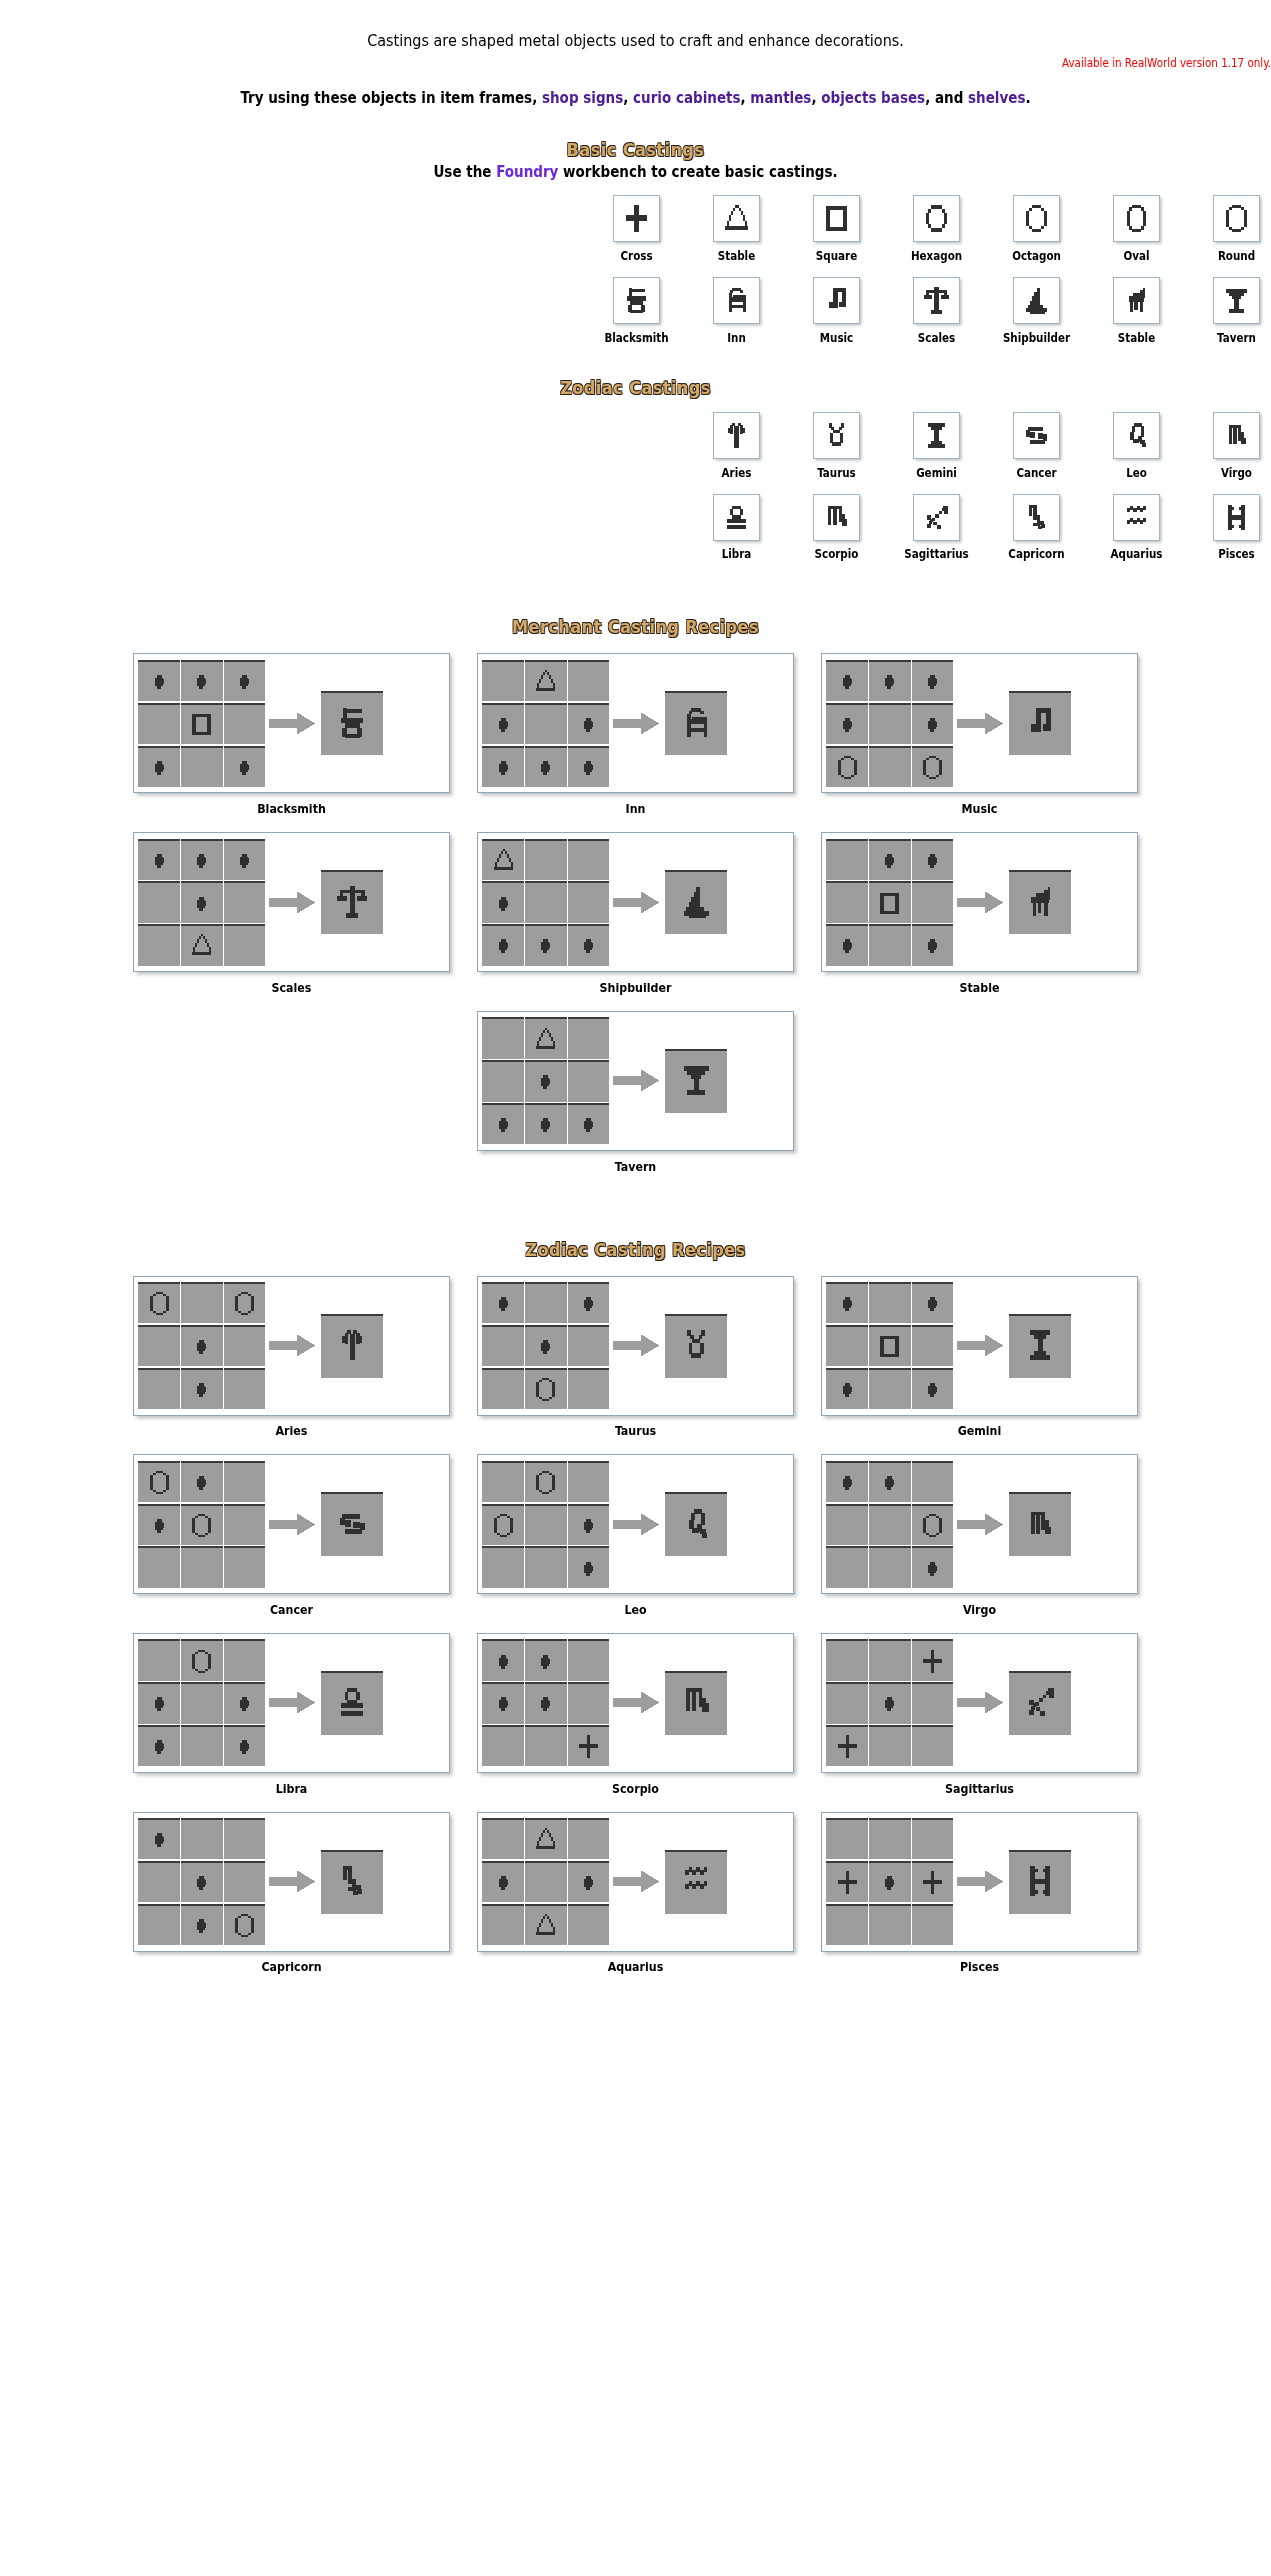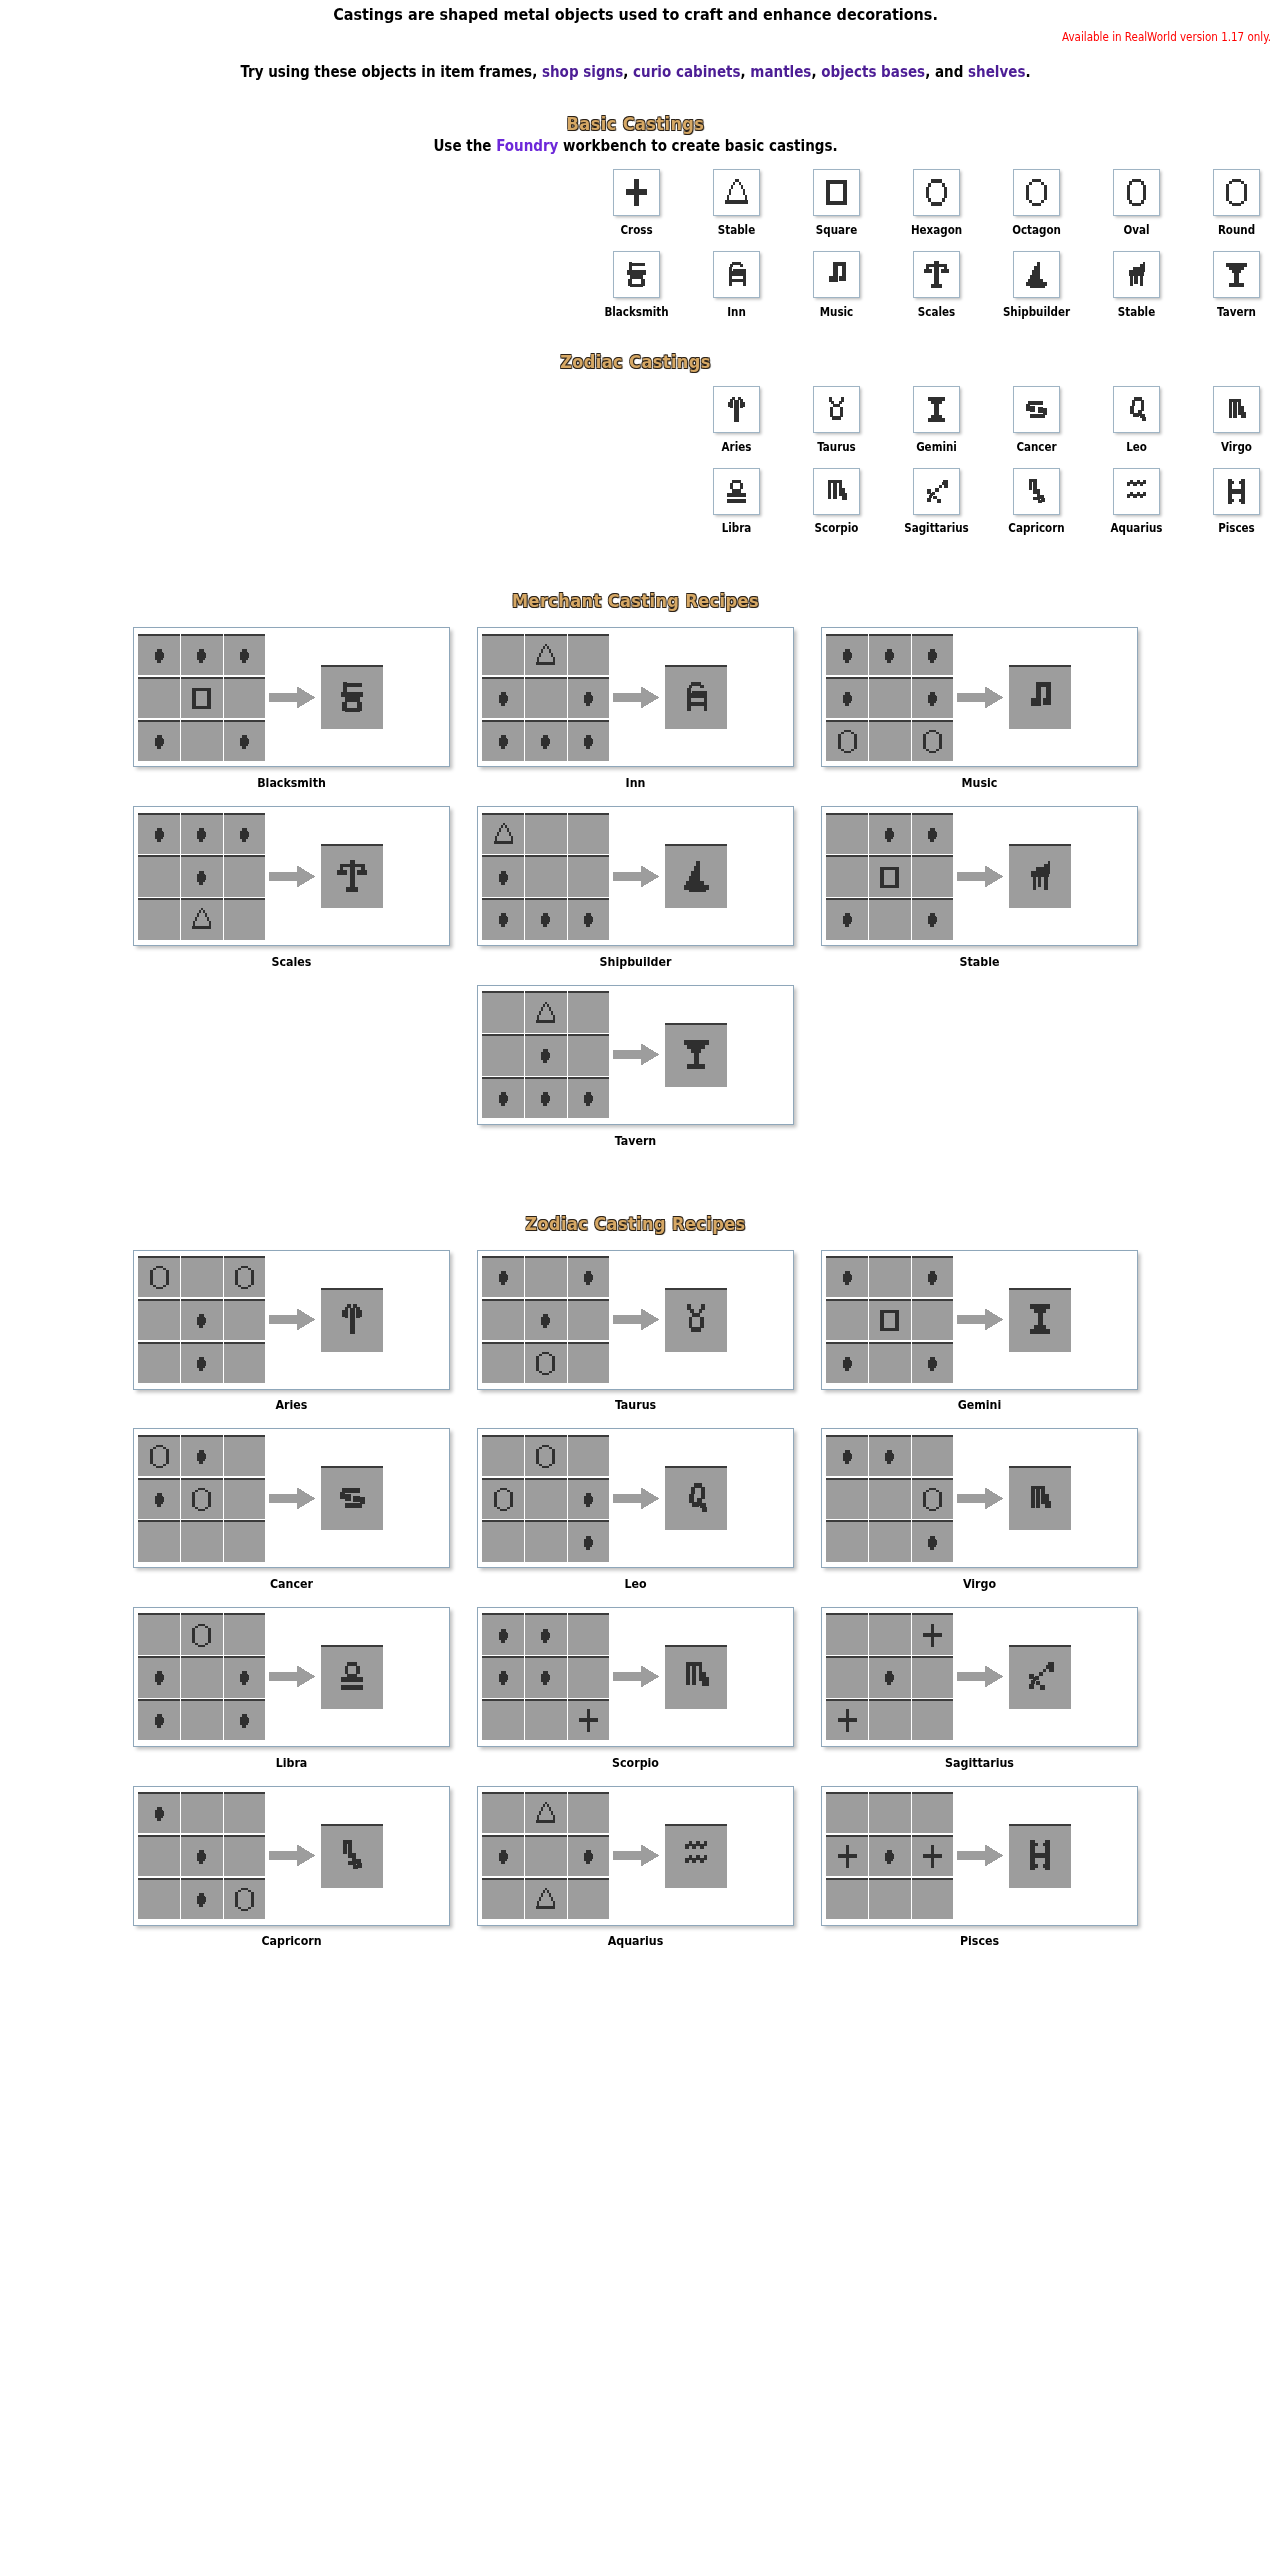--- a/index.html
+++ b/index.html
@@ -26,21 +26,21 @@
     font-size:24px;
     font-weight:bold;
     letter-spacing:3.6px;
     text-shadow:1.4px 1.4px 0 rgba(60,60,60,.55);
     font-family:"DejaVu Sans Condensed","Liberation Sans",sans-serif;
   }
 
   
   .intro{text-align:center;}
   .intro .line1{
-    font-size:16px;color:#000;margin-top:5px;font-weight:700;
+    font-size:16px;color:#000;margin-top:31px;font-weight:400;
   }
   .intro .line2{
     font-size:11.5px;color:#ff0000;margin-top:6px;text-align:right;
   }
   .intro .line3{
     font-size:15px;color:#000;margin-top:19px;font-weight:600;
   }
   .intro .line3 a{color:#4c1d95;text-decoration:none;}
 
   

